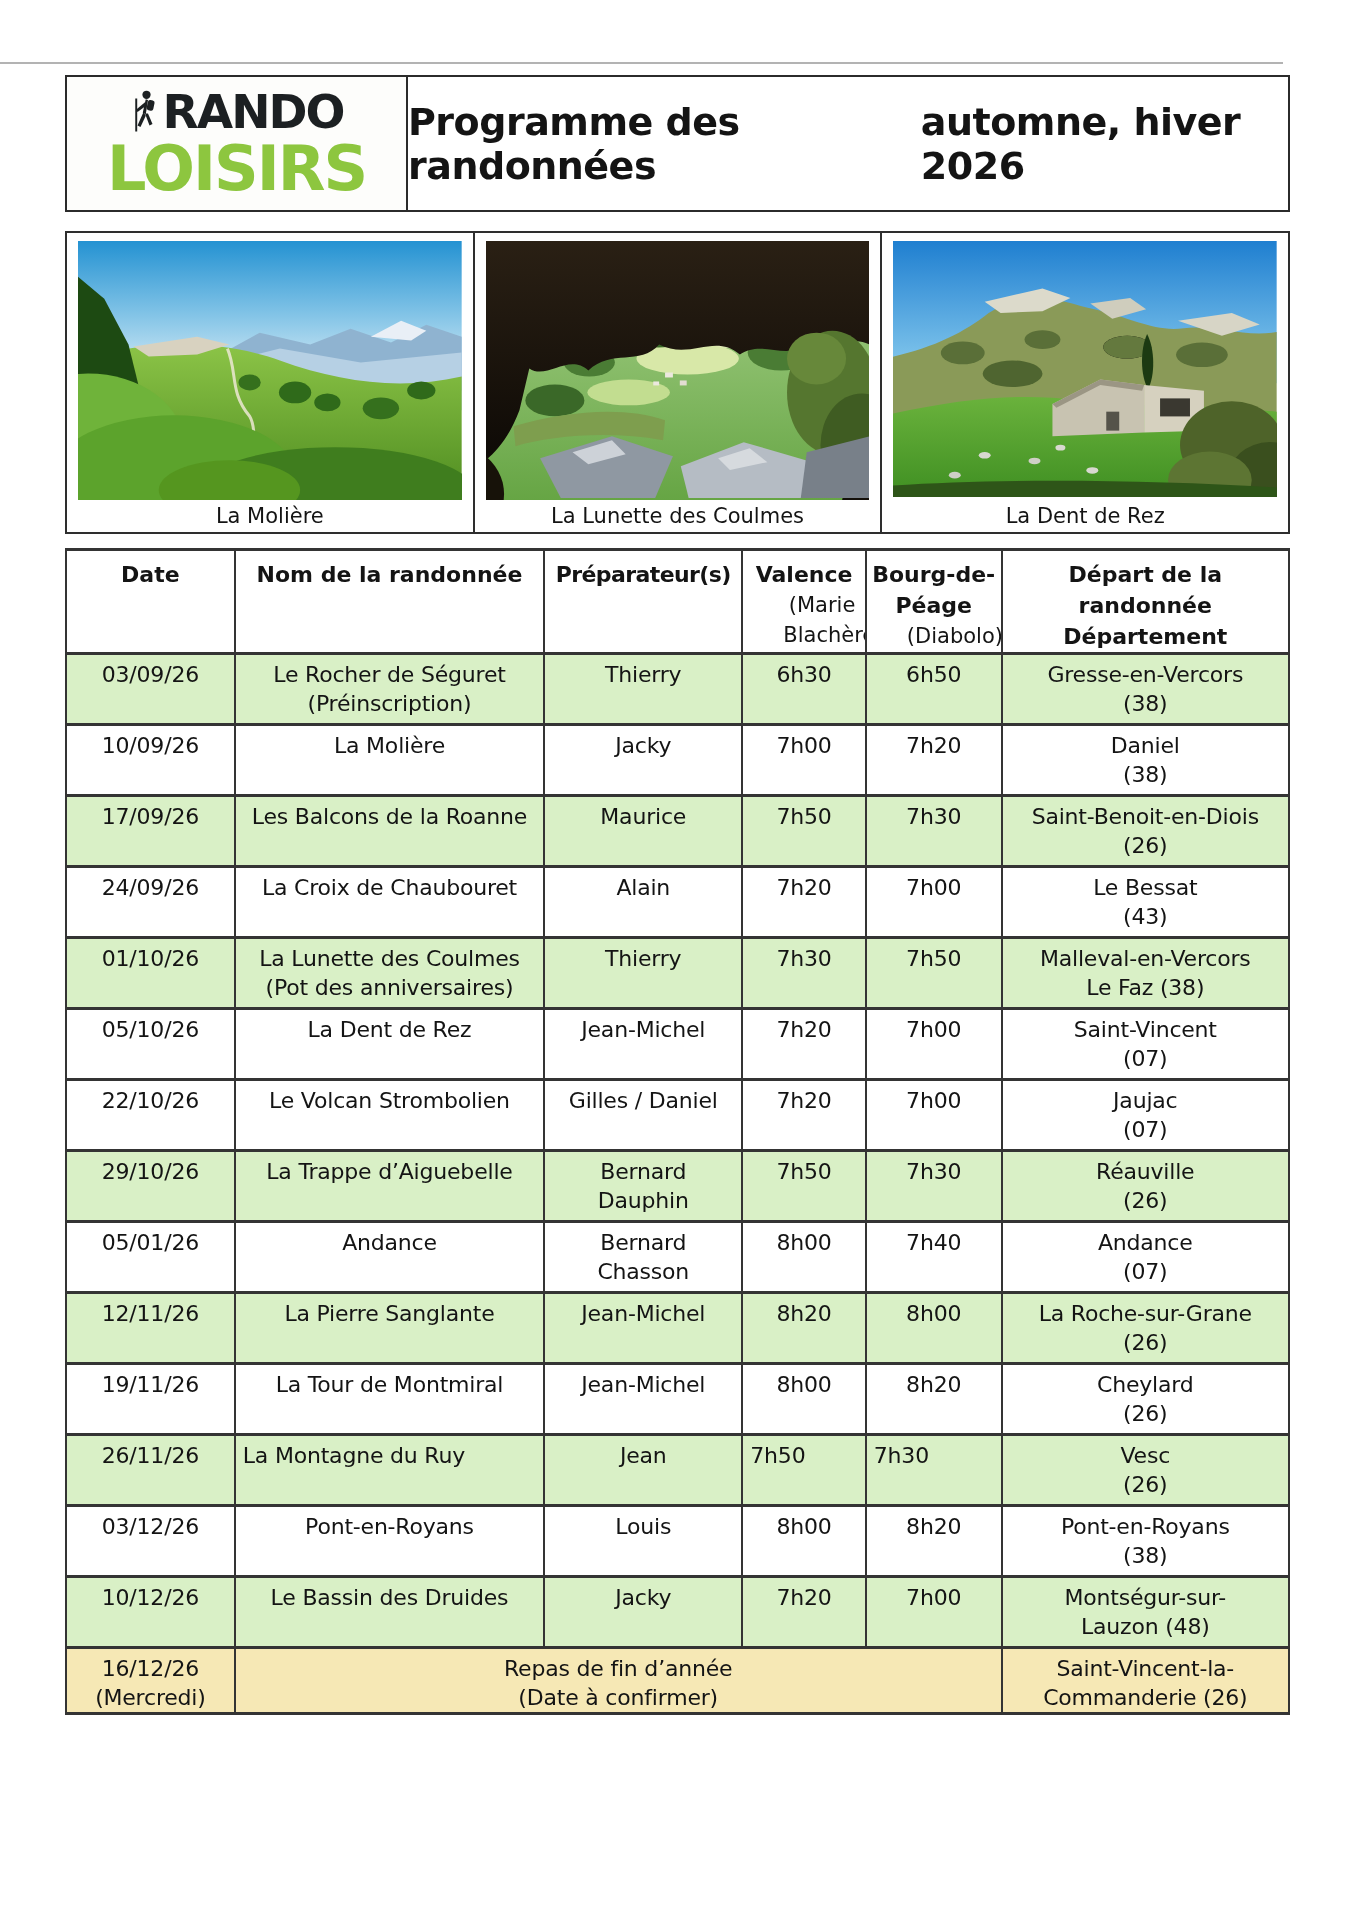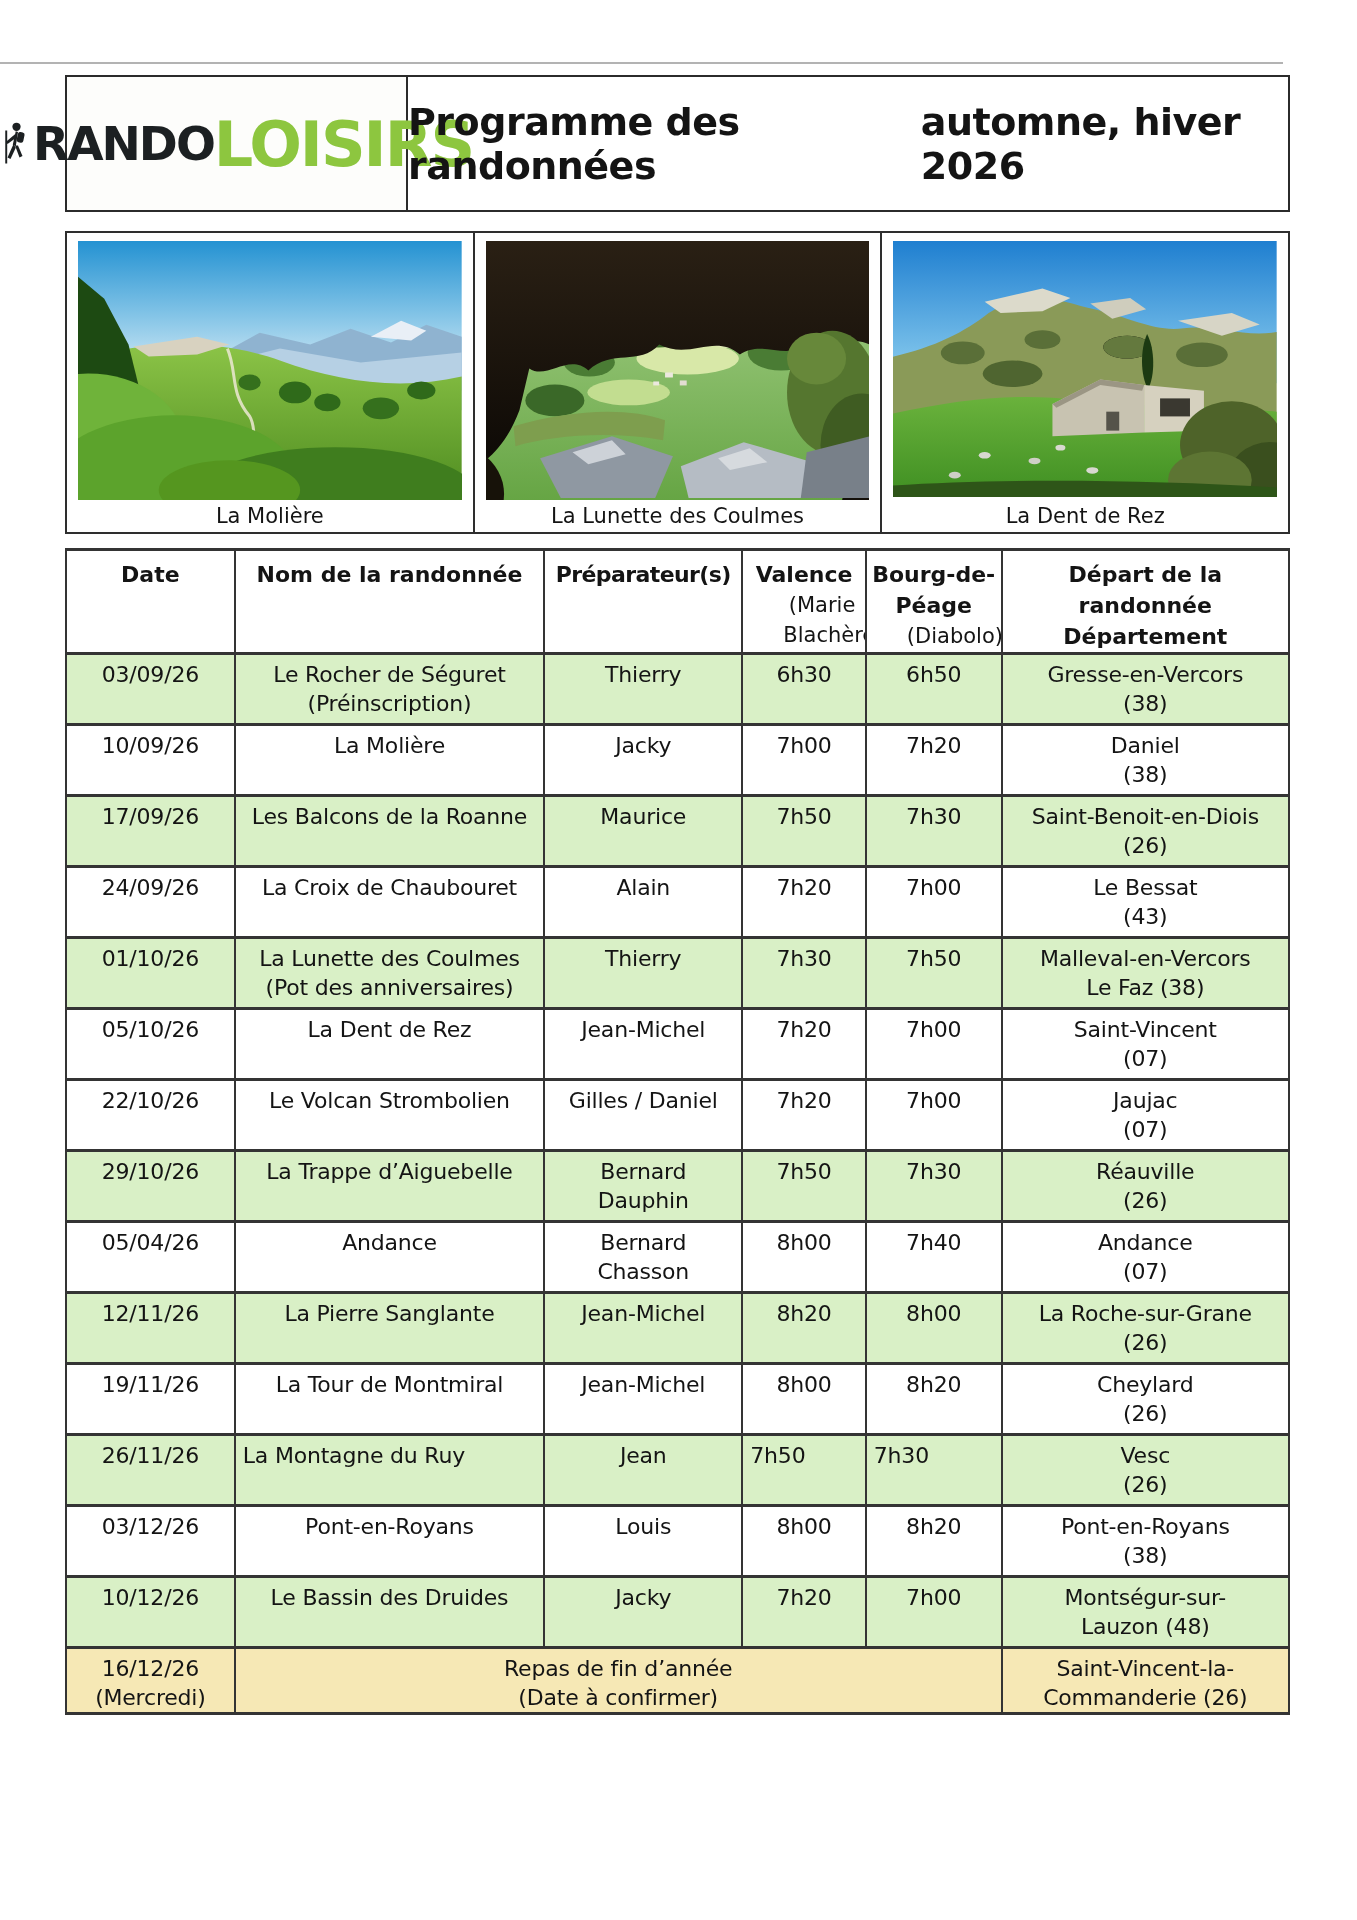--- a/index.html
+++ b/index.html
@@ -19,21 +19,21 @@
   .top-rule{position:absolute;top:62px;left:0;width:1283px;height:2px;background:#8a8a8a;opacity:.65;}
   .content{position:absolute;left:65px;top:0;width:1225px;}
 
   
   .header-box{
     margin-top:75px;height:137px;border:2px solid var(--border-dark);
     display:flex;align-items:stretch;background:#fff;
   }
   .logo-cell{
     width:341px;border-right:2px solid var(--border-dark);
-    display:flex;flex-direction:row;align-items:center;justify-content:center;
+    display:flex;flex-direction:column;align-items:center;justify-content:center;
     background:#fdfdfb;line-height:1;
   }
   .logo-row1{display:flex;align-items:center;gap:2px;}
   .logo-rando{font-size:47px;font-weight:900;letter-spacing:-2px;color:#1c2022;}
   .logo-loisirs{font-size:62px;font-weight:700;letter-spacing:-2px;color:var(--logo-green);margin-top:2px;}
   .hiker{width:30px;height:48px;margin-right:1px;}
   .title-cell{flex:1;display:flex;flex-direction:row;align-items:center;justify-content:center;gap:14px;}
   .title-line{font-size:38px;font-weight:700;letter-spacing:-0.5px;}
 
   
@@ -410,21 +410,21 @@
           <td>
             <div>7h30</div>
           </td>
           <td>
             <div>Réauville</div>
             <div>(26)</div>
           </td>
         </tr>
         <tr class="">
           <td>
-            <div>05/04/26</div>
+            <div>05/01/26</div>
           </td>
           <td>
             <div>Andance</div>
           </td>
           <td>
             <div>Bernard</div>
             <div>Chasson</div>
           </td>
           <td>
             <div>8h00</div>

